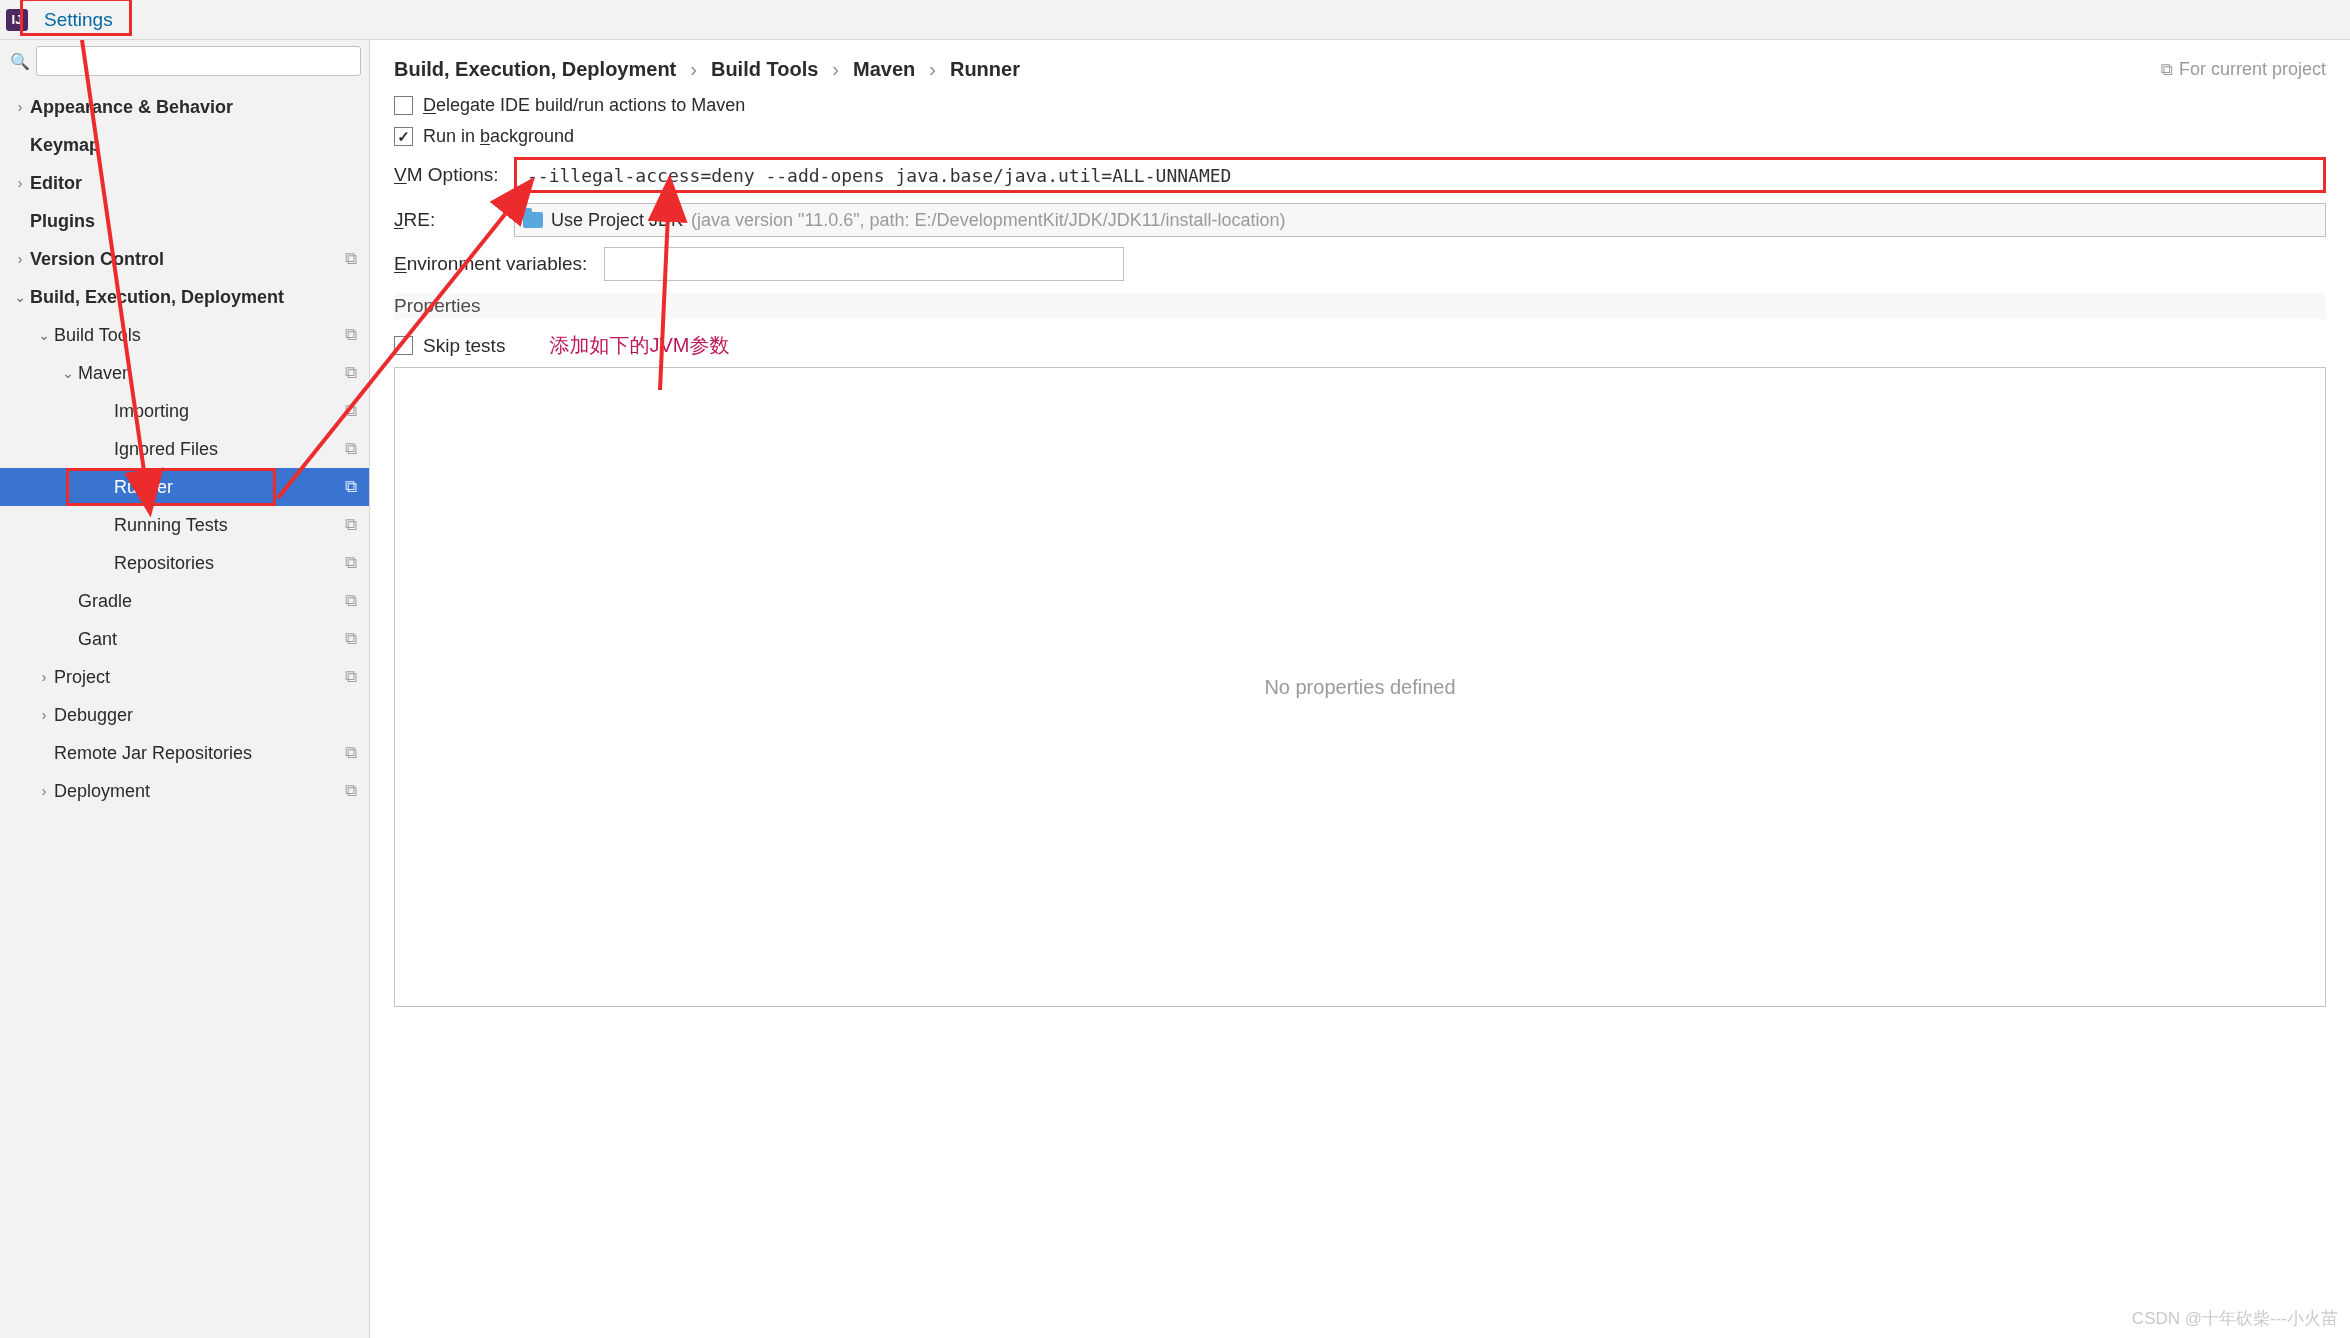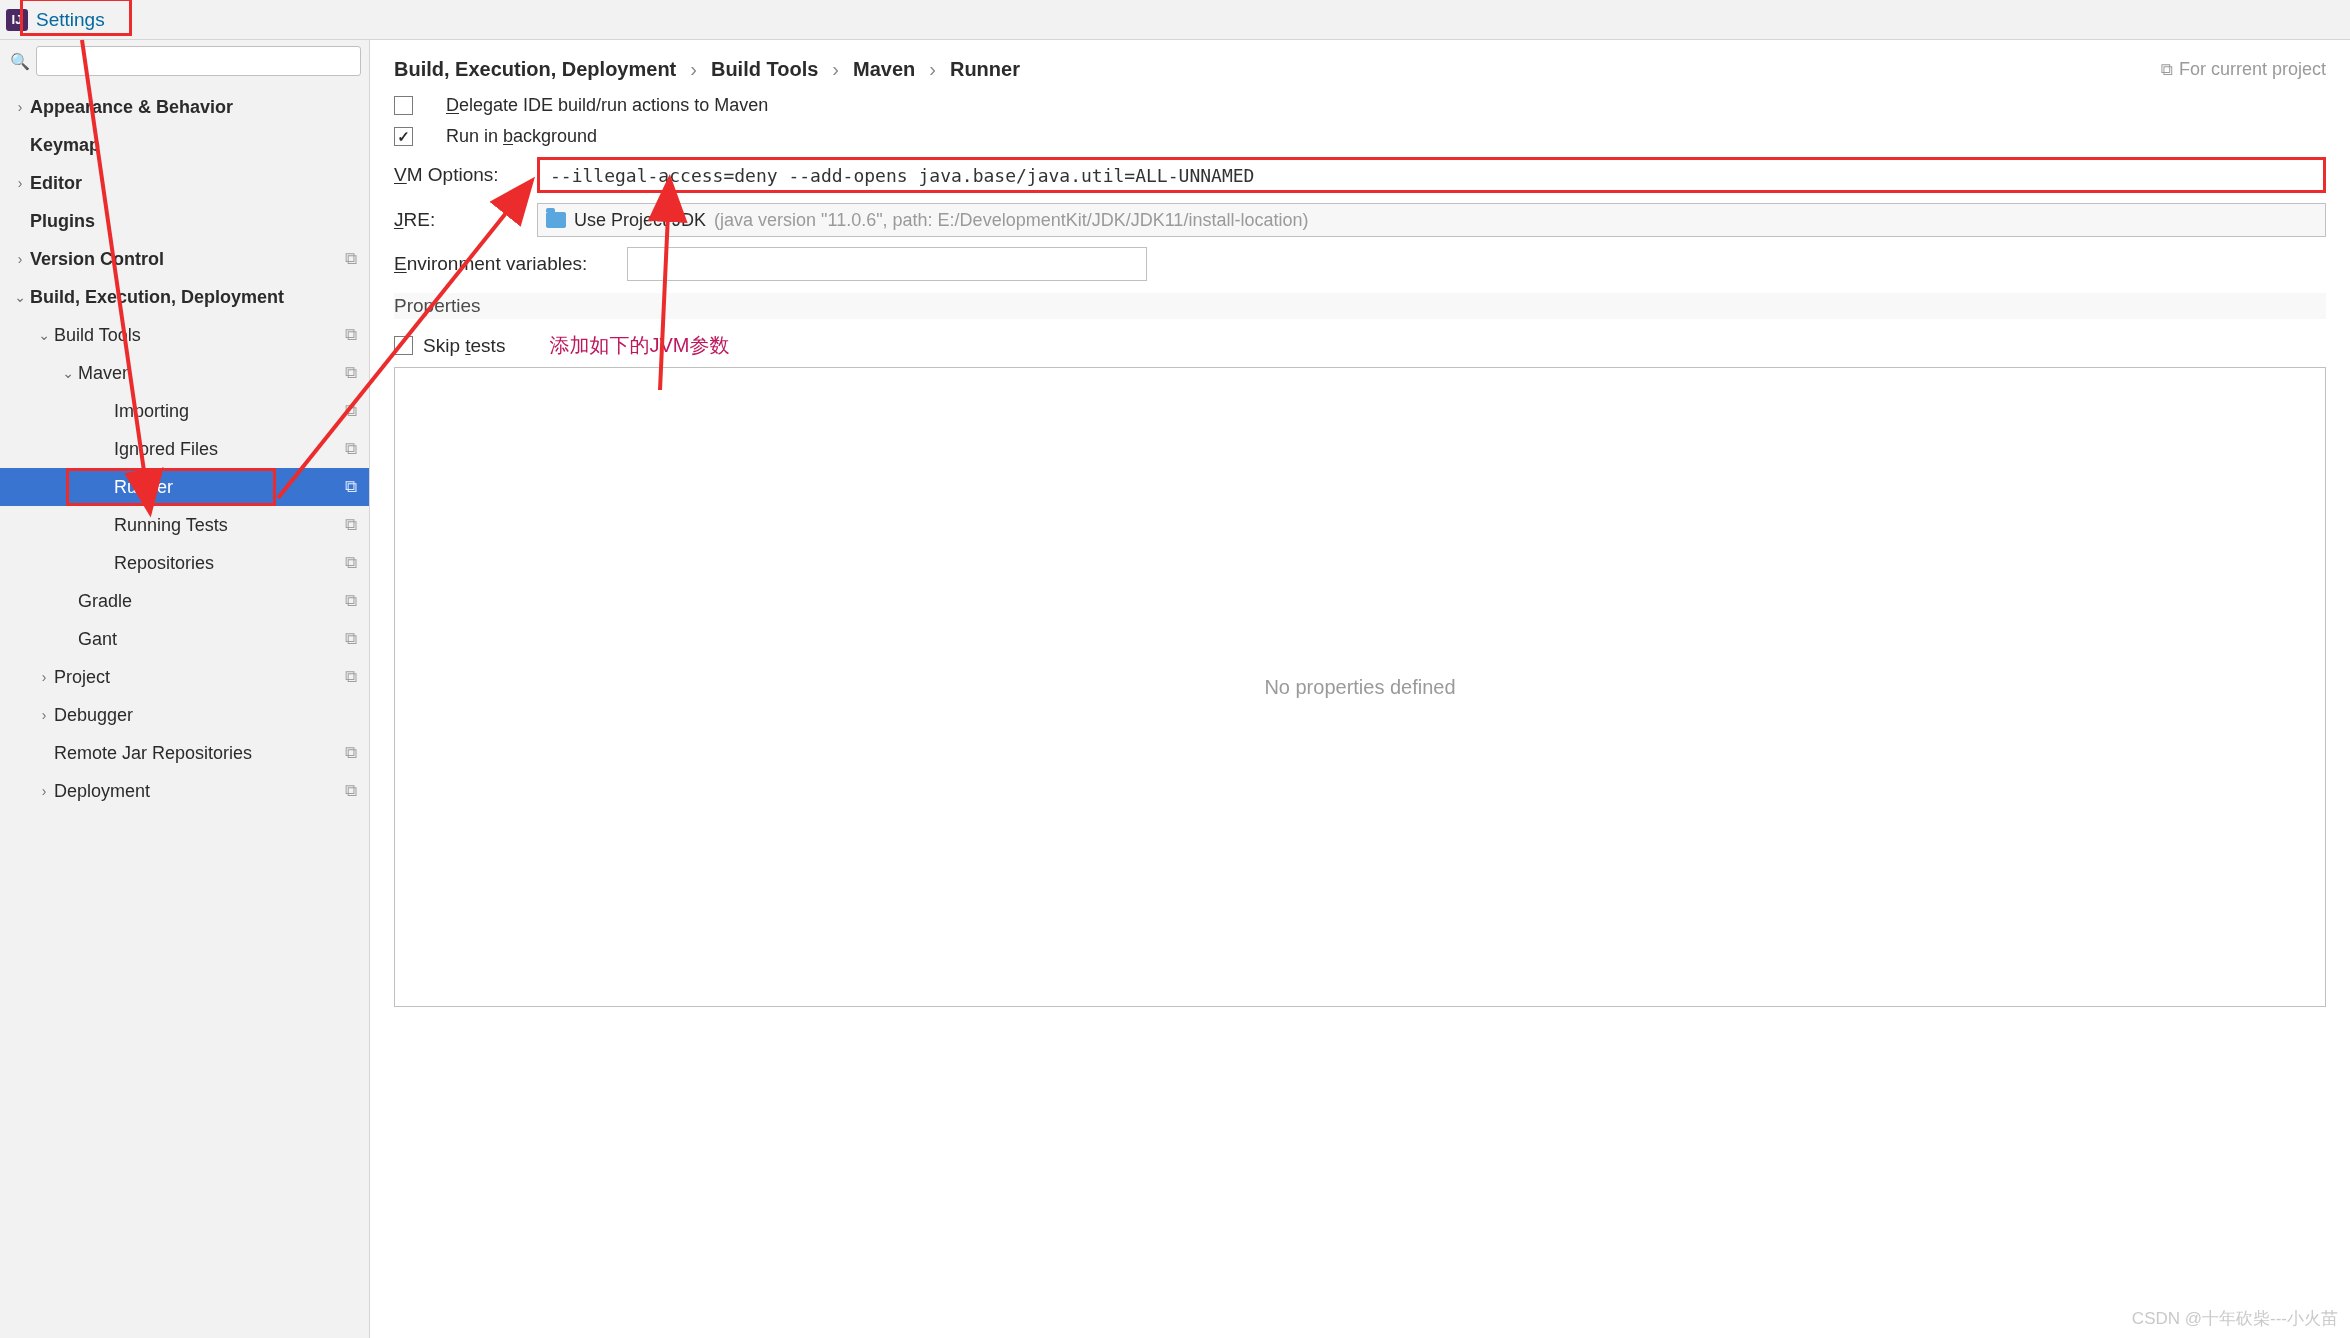--- a/index.html
+++ b/index.html
@@ -13,20 +13,21 @@
     overflow: hidden;
     position: relative;
   }
   .titlebar {
     height: 40px;
     display: flex;
     align-items: center;
     padding-left: 6px;
     background: #f2f2f2;
     border-bottom: 1px solid #d5d5d5;
+    gap: 8px;
   }
   .titlebar .icon {
     width: 22px; height: 22px;
     display: inline-flex; align-items: center; justify-content: center;
     margin-right: 8px;
     background: #4b2a63;
     color: #fff;
     font-weight: bold;
     font-size: 13px;
     border-radius: 3px;
@@ -139,21 +140,20 @@
     font-size: 18px;
     font-weight: normal;
     display: flex; align-items: center; gap: 6px;
   }
   .for-project .bicon { font-size: 17px; }
 
   .form .frow {
     display: flex;
     align-items: center;
     margin-bottom: 10px;
-    gap: 23px;
   }
   .form .lab {
     width: 200px;
     font-size: 19px;
     color: #2b2b2b;
   }
   .checkbox {
     width: 19px; height: 19px;
     border: 1.5px solid #7a7a7a;
     margin-right: 10px;

